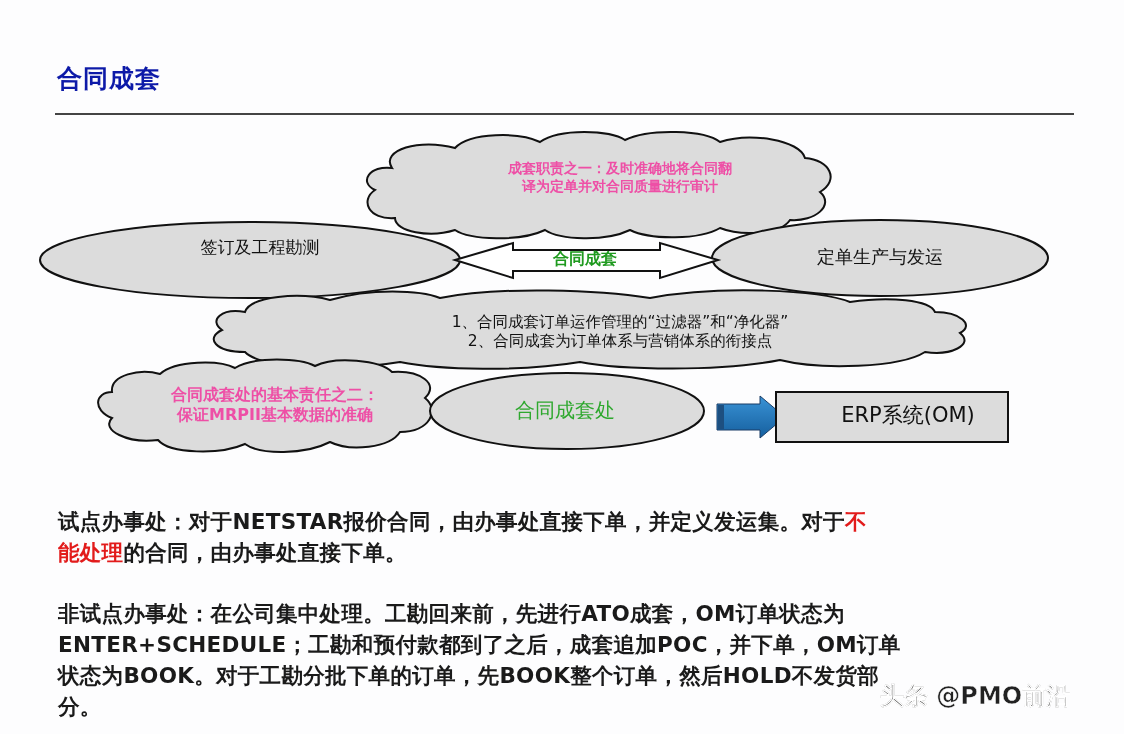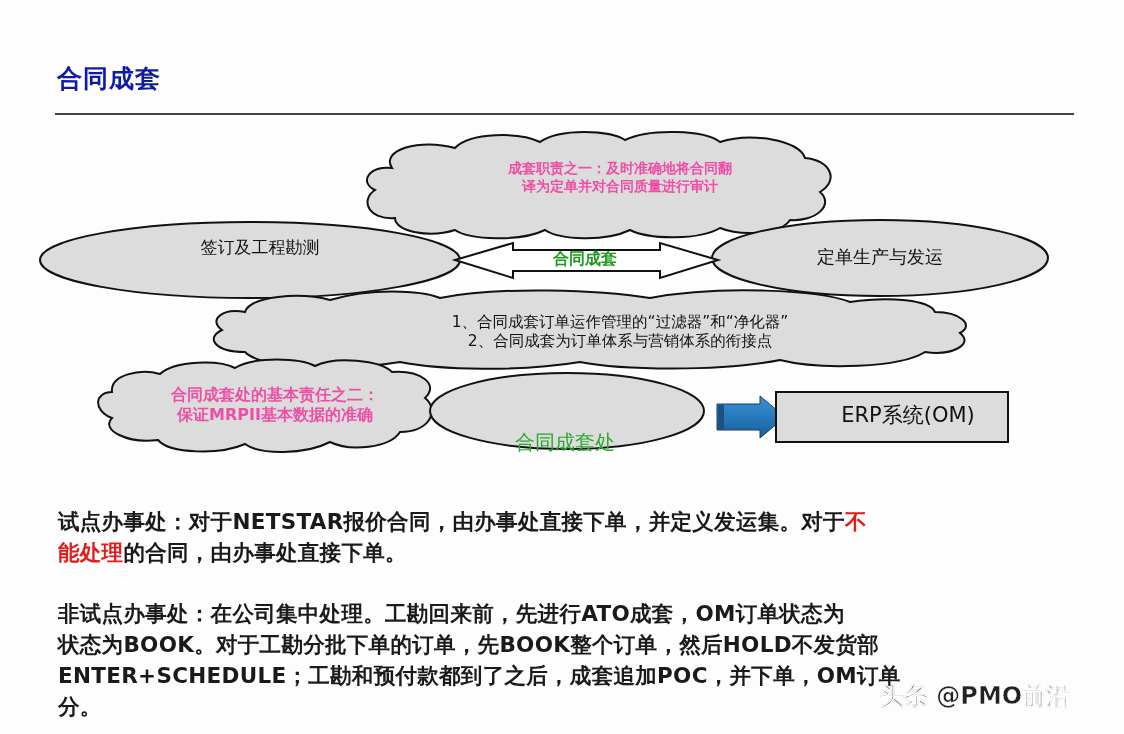--- a/index.html
+++ b/index.html
@@ -84,29 +84,29 @@
 <div class="txt black" style="left:340px; top:313px; width:560px; font-size:15.5px;">
   <div>1、合同成套订单运作管理的“过滤器”和“净化器”</div>
   <div>2、合同成套为订单体系与营销体系的衔接点</div>
 </div>
 
 <div class="txt pink" style="left:120px; top:385px; width:310px; font-size:16px;">
   <div>合同成套处的基本责任之二：</div>
   <div>保证MRPII基本数据的准确</div>
 </div>
 
-<div class="txt green" style="left:470px; top:398px; width:190px; font-size:20px;margin-top:32px;">合同成套处</div>
+<div class="txt green" style="left:470px; top:398px; width:190px; font-size:20px;">合同成套处</div>
 
 <div class="txt black" style="left:776px; top:402px; width:264px; font-size:21px;">ERP系统(OM)</div>
 
 <div class="para" style="top:506px; width:990px;">
   <span>试点办事处：对于NETSTAR报价合同，由办事处直接下单，并定义发运集。对于</span><span class="red">不</span><br>
   <span class="red">能处理</span><span>的合同，由办事处直接下单。</span>
 </div>
 
 <div class="para" style="top:598px; width:1010px;">
   <div>非试点办事处：在公司集中处理。工勘回来前，先进行ATO成套，OM订单状态为</div>
+  <div>ENTER+SCHEDULE；工勘和预付款都到了之后，成套追加POC，并下单，OM订单</div>
   <div>状态为BOOK。对于工勘分批下单的订单，先BOOK整个订单，然后HOLD不发货部</div>
-  <div>ENTER+SCHEDULE；工勘和预付款都到了之后，成套追加POC，并下单，OM订单</div>
   <div>分。</div>
 </div>
 
 <div class="watermark">头条 @PMO前沿</div>
 
 </body></html>

